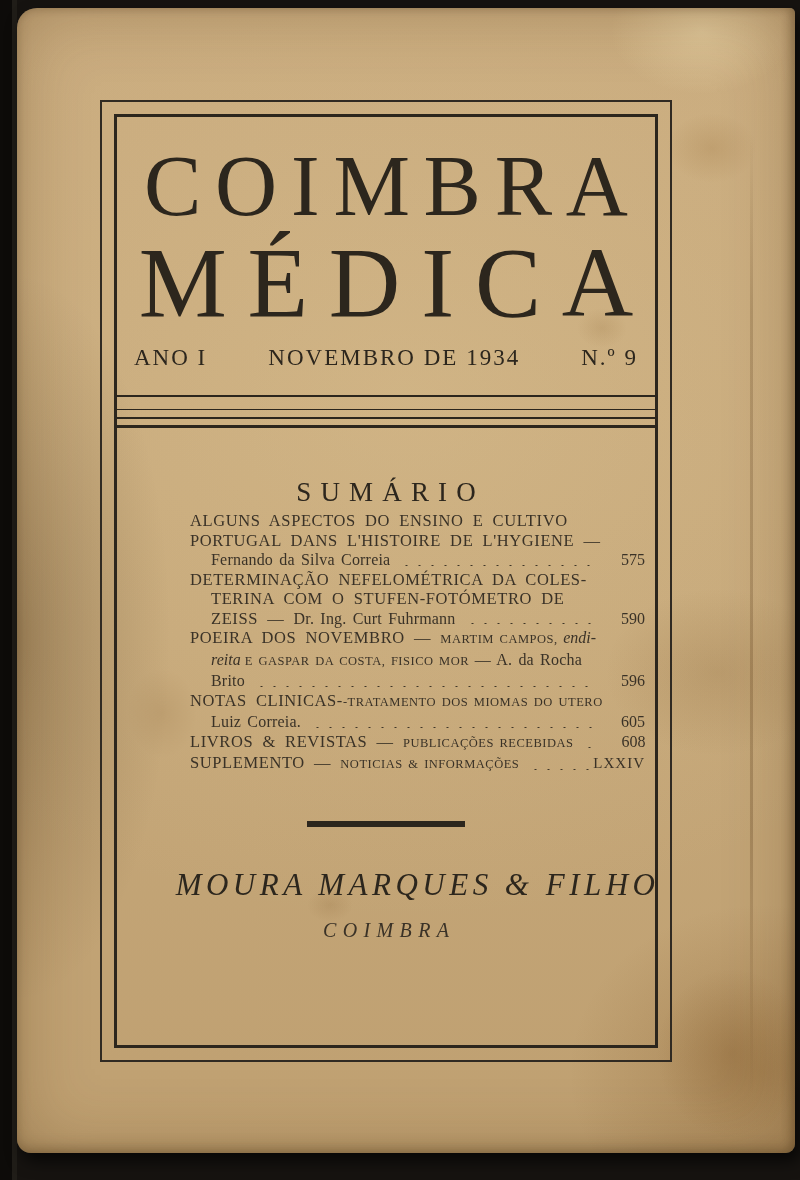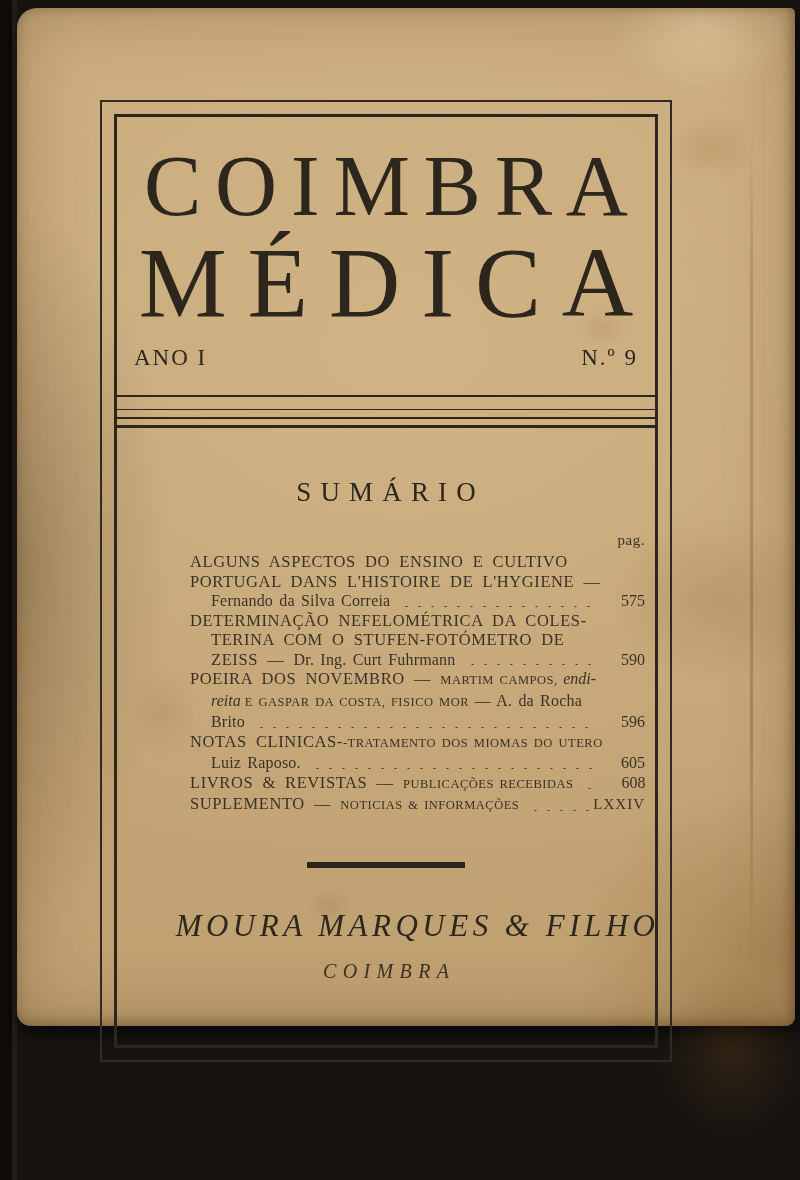--- a/index.html
+++ b/index.html
@@ -4,21 +4,21 @@
 <style>
   :root{
     --paper:#c7a97c; --paper-dark:#bb9c6d; --ink:#3a3227; --ink-strong:#2c261d;
     --frame:#302a22; --bg:#161310;
   }
   *{box-sizing:border-box; margin:0; padding:0;}
   html,body{width:800px; height:1180px; overflow:hidden;}
   body{background:var(--bg,#161310); font-family:"Liberation Serif", serif; color:var(--ink,#3a3227);}
   .scene{position:relative; width:800px; height:1180px;
     background:linear-gradient(90deg,#0d0b09 0 12px,#201d18 12px 17px,#161310 17px);}
-  .paper{position:absolute; left:17px; top:8px; width:778px; height:1018px;
+  .paper{position:absolute; left:17px; top:8px; width:778px; height:1145px;
     border-radius:20px 5px 9px 14px;
     background:
       radial-gradient(130px 90px at 88% 2%, rgba(235,215,170,.55), rgba(235,215,170,0) 70%),
       radial-gradient(300px 260px at 96% 93%, rgba(118,76,28,.30), rgba(118,76,28,0) 65%),
       radial-gradient(160px 120px at 90% 58%, rgba(110,72,28,.16), rgba(110,72,28,0) 70%),
       radial-gradient(220px 520px at 0% 55%, rgba(60,40,15,.26), rgba(60,40,15,0) 70%),
       radial-gradient(900px 700px at 50% 34%, rgba(232,208,158,.28), rgba(232,208,158,0) 75%),
       linear-gradient(180deg,#c9ab7e 0%, #c5a779 55%, #bfa071 100%);
     box-shadow: inset 0 0 70px rgba(80,50,18,.30), inset -4px 0 10px rgba(60,40,15,.28),
                 inset 0 -6px 14px rgba(60,40,15,.22), 5px 8px 16px rgba(0,0,0,.65);}
@@ -90,32 +90,32 @@
     <div class="crease"></div>
 
     <div class="frame-outer">
       <div class="frame-inner">
 
         <header class="masthead">
           <div class="title t1">COIMBRA</div>
           <div class="title t2">MÉDICA</div>
           <div class="issue-row">
             <span>ANO I</span>
+            <span>NOVEMBRO DE 1934</span>
             <span>N.º 9</span>
           </div>
         </header>
 
         <div class="sep">
             <i></i>
             <i></i>
           </div>
 
         <main class="content">
           <h2 class="sumario">SUMÁRIO</h2>
-          <div class="pag">pag.</div>
           <div class="toc" id="toc">
               <div class="toc-line">
                 <span class="seg-c">ALGUNS ASPECTOS DO ENSINO E CULTIVO</span>
               </div>
               <div class="toc-line">
                 <span class="seg-c">PORTUGAL DANS L'HISTOIRE DE L'HYGIENE —</span>
               </div>
               <div class="toc-line ind">
                 <span class="seg-n">Fernando da Silva Correia</span>
                 <span class="leader"></span>
@@ -146,21 +146,21 @@
               <div class="toc-line ind">
                 <span class="seg-n">Brito</span>
                 <span class="leader"></span>
                 <span class="pagenum">596</span>
               </div>
               <div class="toc-line">
                 <span class="seg-c">NOTAS CLINICAS-</span>
                 <span class="seg-s">-TRATAMENTO DOS MIOMAS DO UTERO</span>
               </div>
               <div class="toc-line ind">
-                <span class="seg-n">Luiz Raposo.</span>
+                <span class="seg-n">Luiz Correia.</span>
                 <span class="leader"></span>
                 <span class="pagenum">605</span>
               </div>
               <div class="toc-line">
                 <span class="seg-c">LIVROS &amp; REVISTAS — </span>
                 <span class="seg-s">PUBLICAÇÕES RECEBIDAS</span>
                 <span class="leader"></span>
                 <span class="pagenum">608</span>
               </div>
               <div class="toc-line">

